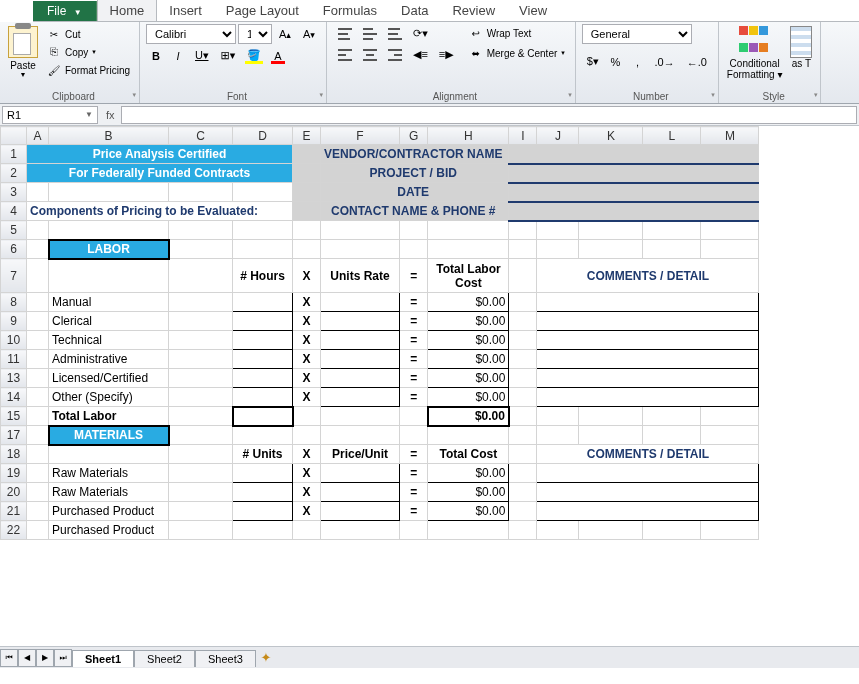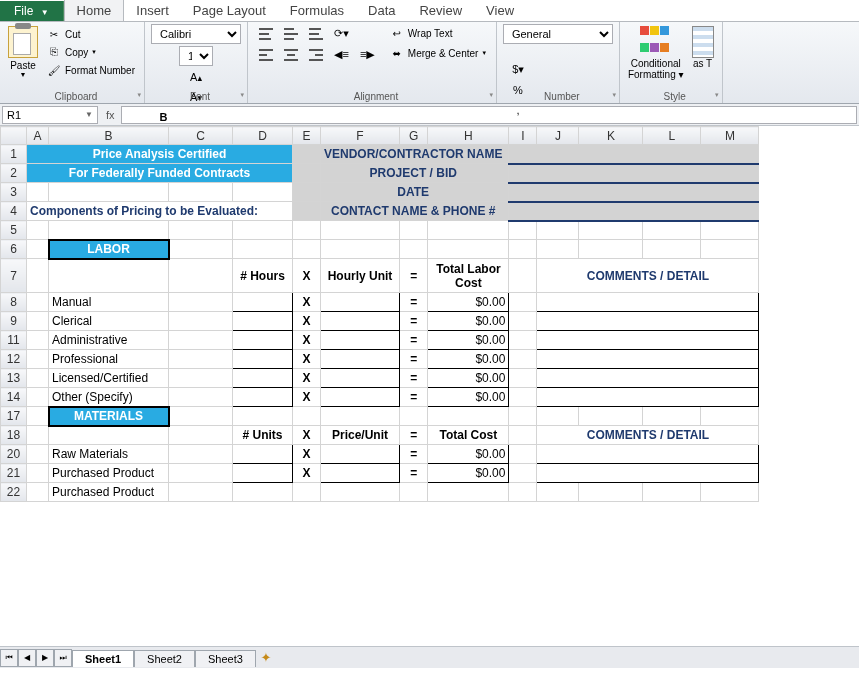--- a/index.html
+++ b/index.html
@@ -1,19 +1,19 @@
 <!DOCTYPE html>
 <html><head>
 <meta charset="utf-8">
 <style>
 * { box-sizing: border-box; margin: 0; padding: 0; font-family: 'Segoe UI', Tahoma, sans-serif; }
 body { background: #fff; font-size: 11px; overflow: hidden; }
 
 
-.ribbon-tabs { display: flex; background: #fff; height: 22px; align-items: flex-end; border-bottom: 1px solid #b6babf; }
+.ribbon-tabs { display: flex; background: #fff; height: 22px; align-items: flex-end; border-bottom: 1px solid #b6babf; margin-left: 33px; }
 .file-tab { background: #217346; color: #fff; padding: 3px 14px; font-size: 12px; border-right: 1px solid #4a8a5f; cursor: pointer; }
 .file-tab-arrow { font-size: 8px; margin-left: 4px; }
 .tab { padding: 3px 12px; font-size: 13px; color: #444; cursor: pointer; }
 .tab.active { background: #f1f2f4; border: 1px solid #b6babf; border-bottom: none; }
 
 .ribbon-body { background: linear-gradient(#f6f8fa, #e4e8ee); height: 82px; display: flex; border-bottom: 1px solid #9fa6ae; }
 .ribbon-group { border-right: 1px solid #c0c5cb; padding: 2px 6px; display: flex; flex-direction: column; position: relative; }
 .group-label { position: absolute; bottom: 1px; left: 8px; right: 0; text-align: center; font-size: 10px; color: #555; }
 .group-label::after { content: '▾'; font-size: 7px; position: absolute; right: 3px; color: #888; }
 .group-content { flex: 1; display: flex; align-items: flex-start; gap: 4px; padding-bottom: 14px; }
@@ -22,36 +22,36 @@
 .paste-icon { width: 30px; height: 32px; background: #fdf3d0; border: 1px solid #c8a23d; position: relative; }
 .paste-icon::before { content: ''; position: absolute; top: -4px; left: 6px; width: 16px; height: 6px; background: #888; border-radius: 2px; }
 .paste-icon::after { content: ''; position: absolute; bottom: 2px; left: 4px; width: 16px; height: 20px; background: #fff; border: 1px solid #aaa; }
 .paste-label { font-size: 10px; margin-top: 2px; }
 
 .clip-list { display: flex; flex-direction: column; gap: 2px; font-size: 10px; padding-top: 2px; }
 .clip-item { display: flex; align-items: center; gap: 4px; cursor: pointer; padding: 1px 3px; }
 .mini-icon { width: 14px; height: 14px; display: inline-flex; align-items: center; justify-content: center; }
 
 .font-group .group-content { flex-direction: column; gap: 2px; }
-.font-row { display: flex; gap: 2px; align-items: center; flex-direction: column; }
+.font-row { display: flex; gap: 2px; align-items: center; }
 .font-select { border: 1px solid #abadb3; background: #fff; font-size: 11px; height: 20px; padding: 0 4px; }
 .font-name { width: 90px; }
 .font-size { width: 34px; }
 .btn { border: 1px solid transparent; background: transparent; padding: 2px 4px; cursor: pointer; font-size: 11px; min-width: 20px; display: inline-flex; align-items: center; justify-content: center; }
 .btn.bold { font-weight: bold; }
 .btn.italic { font-style: italic; }
 .btn.underline { text-decoration: underline; }
 
 .align-group .group-content { flex-direction: column; gap: 2px; }
 .align-row { display: flex; gap: 1px; }
 
 .wrap-merge { display: flex; flex-direction: column; gap: 2px; font-size: 10px; margin-left: 4px; }
 .wrap-item { display: flex; align-items: center; gap: 4px; cursor: pointer; padding: 2px 4px; }
 
-.number-group .group-content { flex-direction: column; gap: 16px; }
+.number-group .group-content { flex-direction: column; gap: 8px; }
 .number-select { width: 110px; }
 
 .cond-fmt { display: flex; flex-direction: column; align-items: center; font-size: 10px; padding: 2px; cursor: pointer; }
 .cond-icon { width: 32px; height: 32px; display: flex; flex-wrap: wrap; gap: 1px; }
 .cond-icon span { width: 9px; height: 9px; }
 
 
 .formula-bar { display: flex; height: 22px; border-bottom: 1px solid #bfc4ca; background: #eef0f3; align-items: center; }
 .name-box { width: 96px; border: 1px solid #abadb3; background: #fff; height: 18px; margin: 0 2px; font-size: 11px; padding: 0 4px; display: flex; align-items: center; justify-content: space-between; }
 .fx-label { color: #555; padding: 0 6px; }
@@ -130,21 +130,21 @@
           <span class="mini-icon">✂</span>
           <span>Cut</span>
         </div>
         <div class="clip-item">
           <span class="mini-icon">⎘</span>
           <span>Copy</span>
           <span style="font-size:7px">▾</span>
         </div>
         <div class="clip-item">
           <span class="mini-icon">🖌</span>
-          <span>Format Number</span>
+          <span>Format Pricing</span>
         </div>
       </div>
     </div>
     <div class="group-label">Clipboard</div>
   </div>
 
   <div class="ribbon-group font-group">
     <div class="group-content">
       <div class="font-row">
         <select class="font-select font-name"><option>Calibri</option></select>
@@ -383,21 +383,21 @@
           <td></td>
   </tr>
 
   <tr class="tall">
     <th class="row-header">7</th>
     <td></td>
           <td></td>
           <td></td>
     <td class="th-cell"># Hours</td>
     <td class="th-cell">X</td>
-    <td class="th-cell">Hourly Unit</td>
+    <td class="th-cell">Units Rate</td>
     <td class="th-cell">=</td>
     <td class="th-cell" style="white-space:normal">Total Labor Cost</td>
     <td></td>
     <td colspan="4" class="th-cell-right" style="text-align:center">COMMENTS / DETAIL</td>
   </tr>
 
   <tr>
           <th class="row-header">8</th>
           <td></td>
           <td class="label-cell">Manual</td>
@@ -417,46 +417,46 @@
           <td></td>
           <td class="input-box"></td>
           <td class="th-cell">X</td>
           <td class="input-box"></td>
           <td class="th-cell">=</td>
           <td class="input-box money">$0.00</td>
           <td></td>
           <td colspan="4" class="input-box"></td>
         </tr>
   <tr>
+          <th class="row-header">10</th>
+          <td></td>
+          <td class="label-cell">Technical</td>
+          <td></td>
+          <td class="input-box"></td>
+          <td class="th-cell">X</td>
+          <td class="input-box"></td>
+          <td class="th-cell">=</td>
+          <td class="input-box money">$0.00</td>
+          <td></td>
+          <td colspan="4" class="input-box"></td>
+        </tr>
+  <tr>
           <th class="row-header">11</th>
           <td></td>
           <td class="label-cell">Administrative</td>
           <td></td>
           <td class="input-box"></td>
           <td class="th-cell">X</td>
           <td class="input-box"></td>
           <td class="th-cell">=</td>
           <td class="input-box money">$0.00</td>
           <td></td>
           <td colspan="4" class="input-box"></td>
         </tr>
   <tr>
-          <th class="row-header">12</th>
-          <td></td>
-          <td class="label-cell">Professional</td>
-          <td></td>
-          <td class="input-box"></td>
-          <td class="th-cell">X</td>
-          <td class="input-box"></td>
-          <td class="th-cell">=</td>
-          <td class="input-box money">$0.00</td>
-          <td></td>
-          <td colspan="4" class="input-box"></td>
-        </tr>
-  <tr>
           <th class="row-header">13</th>
           <td></td>
           <td class="label-cell">Licensed/Certified</td>
           <td></td>
           <td class="input-box"></td>
           <td class="th-cell">X</td>
           <td class="input-box"></td>
           <td class="th-cell">=</td>
           <td class="input-box money">$0.00</td>
           <td></td>
@@ -469,20 +469,36 @@
           <td></td>
           <td class="input-box"></td>
           <td class="th-cell">X</td>
           <td class="input-box"></td>
           <td class="th-cell">=</td>
           <td class="input-box money">$0.00</td>
           <td></td>
           <td colspan="4" class="input-box"></td>
         </tr>
 
+  <tr class="bold-row">
+          <th class="row-header">15</th>
+          <td></td>
+          <td class="label-cell">Total Labor</td>
+          <td></td>
+          <td class="input-box" style="border-width:2px !important"></td>
+          <td></td>
+          <td></td>
+          <td></td>
+          <td class="input-box money" style="border-width:2px !important">$0.00</td>
+          <td></td>
+          <td></td>
+          <td></td>
+          <td></td>
+          <td></td>
+        </tr>
 
 
   <tr>
           <th class="row-header">17</th>
           <td></td>
           <td class="cat-head">MATERIALS</td>
           <td></td>
           <td></td>
           <td></td>
           <td></td>
@@ -502,20 +518,33 @@
           <td></td>
           <td class="th-cell"># Units</td>
           <td class="th-cell">X</td>
           <td class="th-cell">Price/Unit</td>
           <td class="th-cell">=</td>
           <td class="th-cell">Total Cost</td>
           <td></td>
           <td colspan="4" class="th-cell-right" style="text-align:center">COMMENTS / DETAIL</td>
         </tr>
 
+  <tr>
+          <th class="row-header">19</th>
+          <td></td>
+          <td class="label-cell">Raw Materials</td>
+          <td></td>
+          <td class="input-box"></td>
+          <td class="th-cell">X</td>
+          <td class="input-box"></td>
+          <td class="th-cell">=</td>
+          <td class="input-box money">$0.00</td>
+          <td></td>
+          <td colspan="4" class="input-box"></td>
+        </tr>
   <tr>
           <th class="row-header">20</th>
           <td></td>
           <td class="label-cell">Raw Materials</td>
           <td></td>
           <td class="input-box"></td>
           <td class="th-cell">X</td>
           <td class="input-box"></td>
           <td class="th-cell">=</td>
           <td class="input-box money">$0.00</td>

